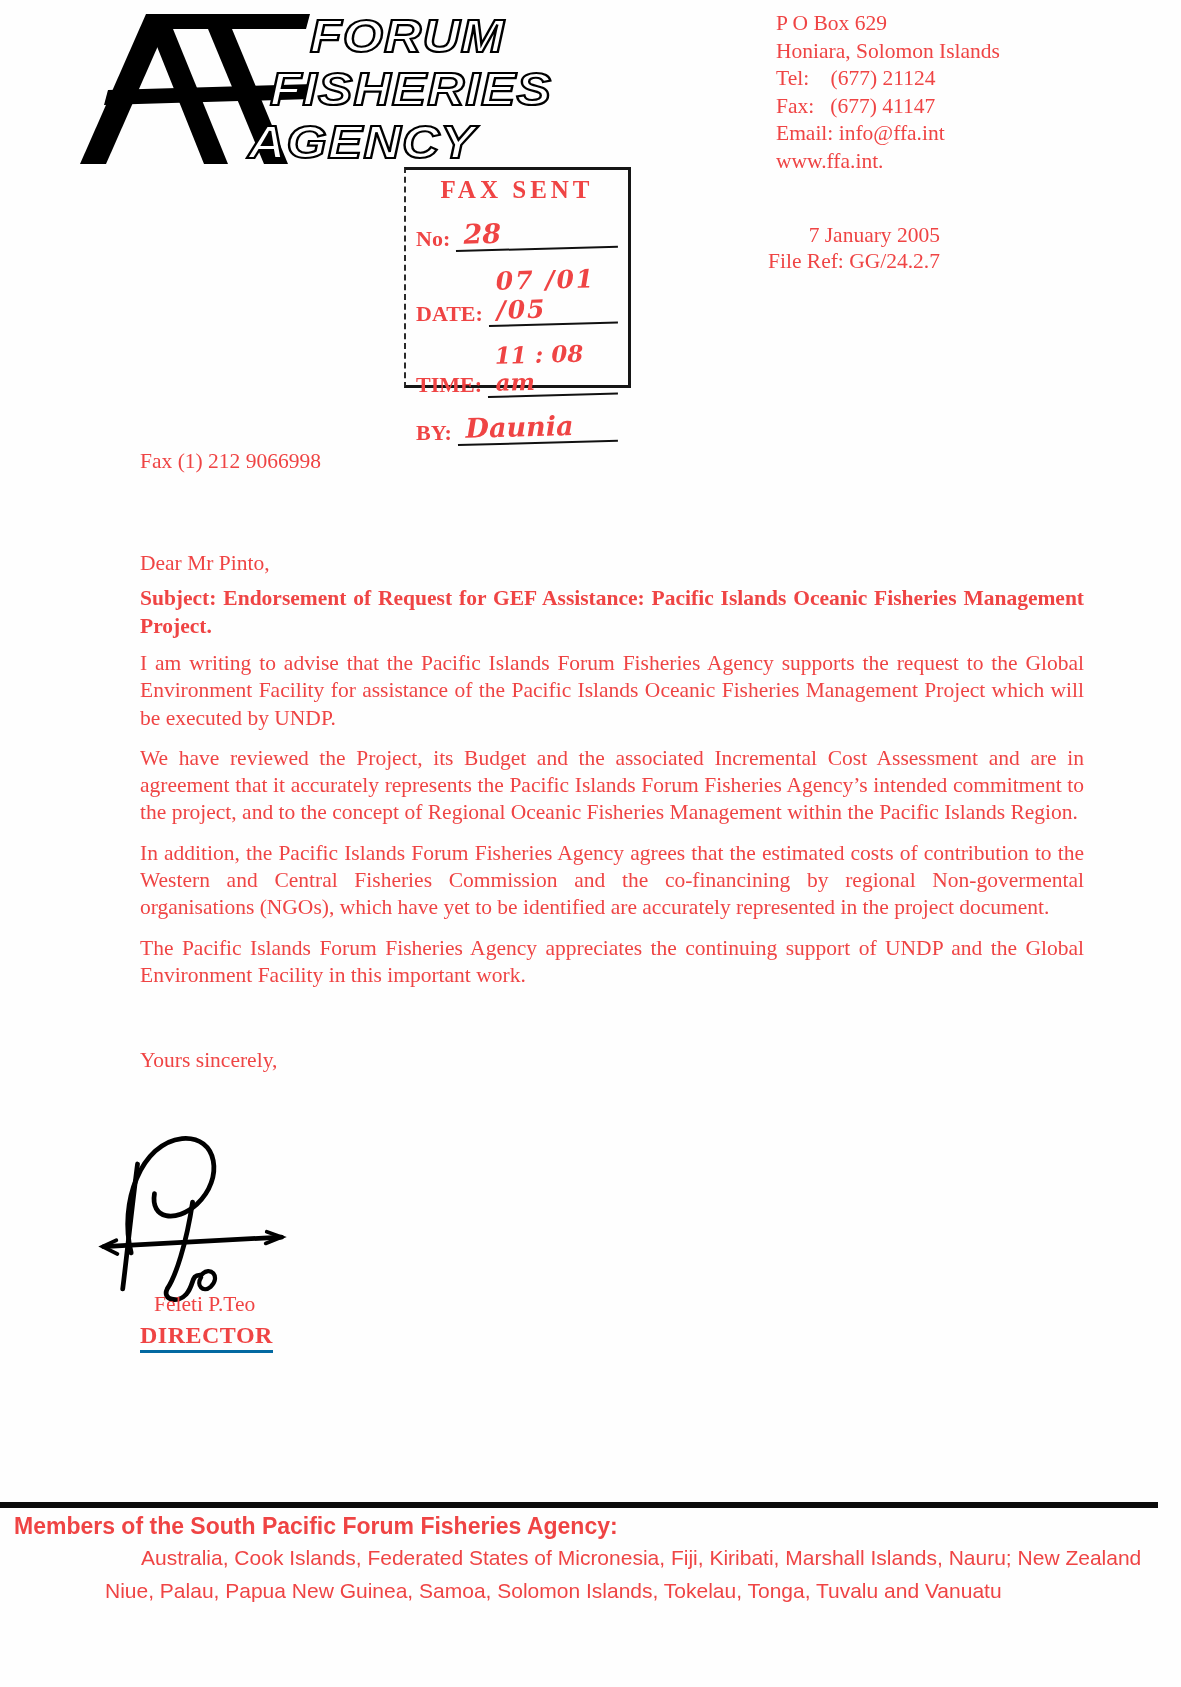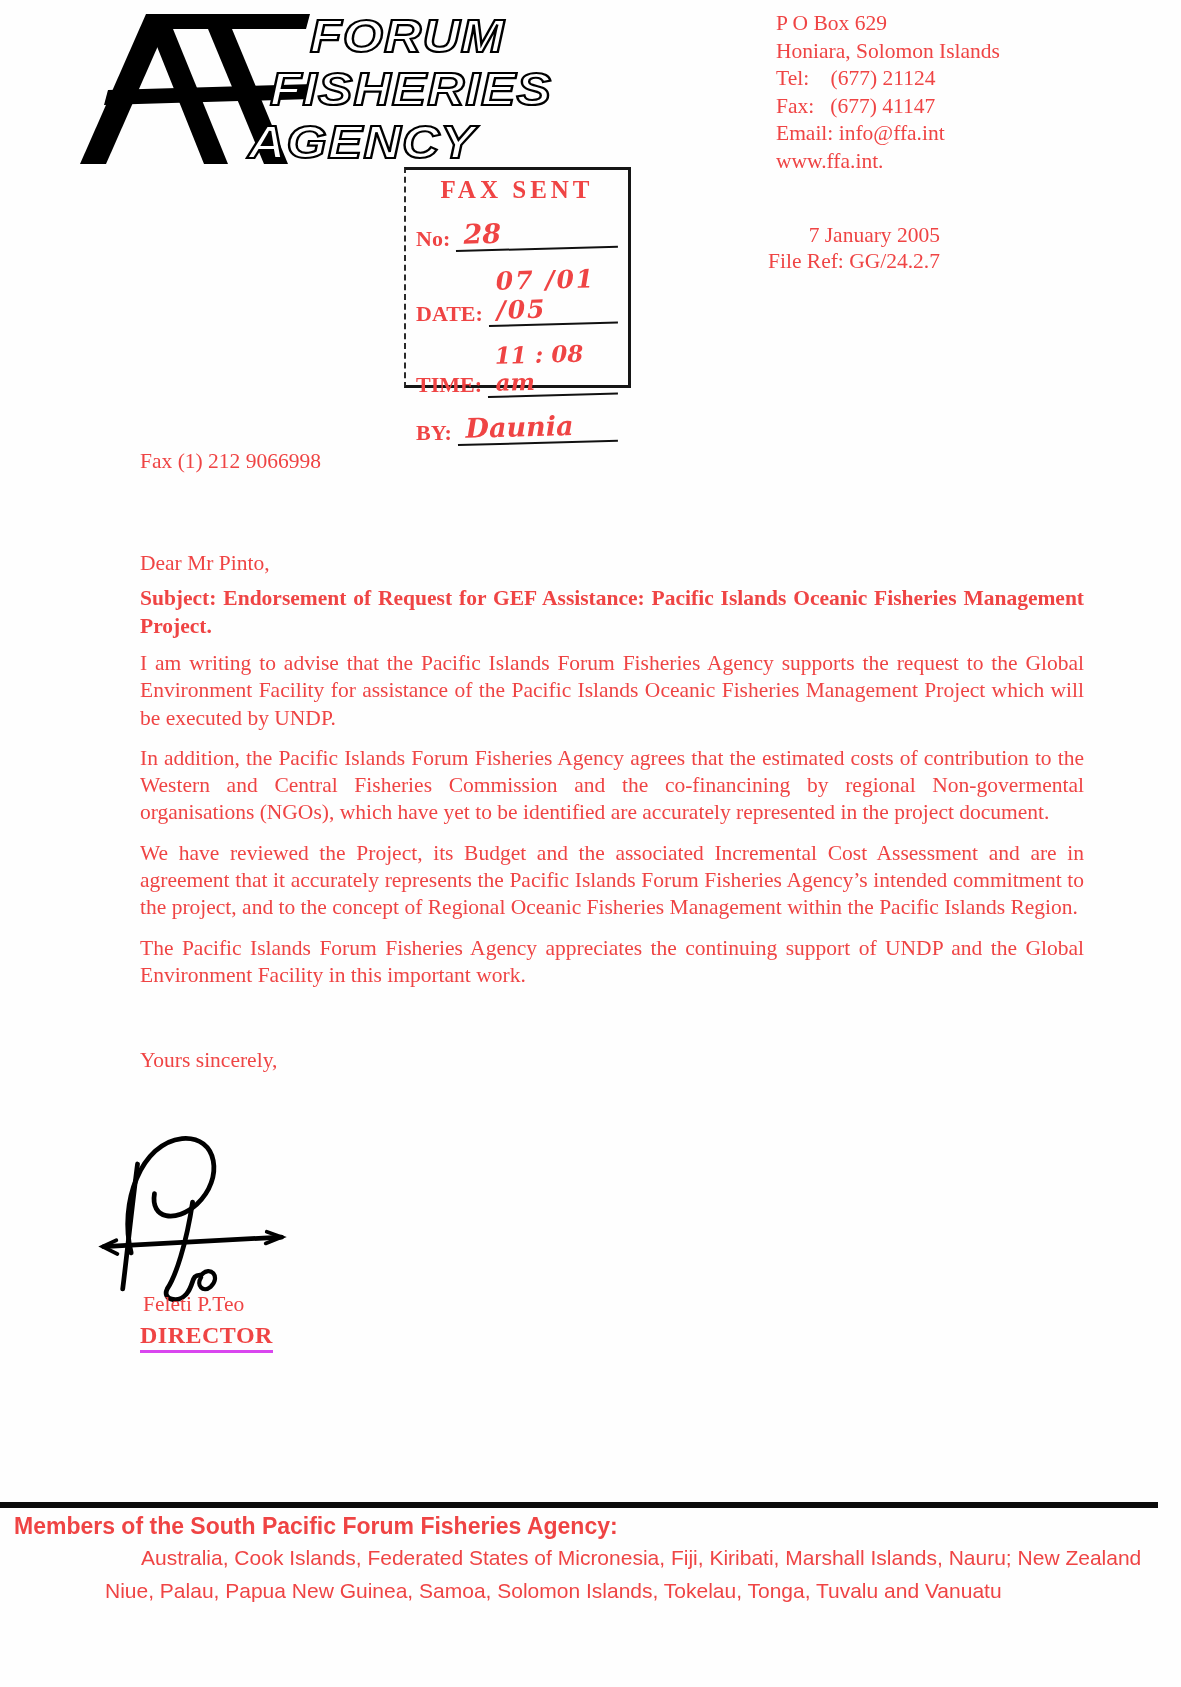--- a/index.html
+++ b/index.html
@@ -45,24 +45,24 @@
     font-size:21.5px; line-height:27.5px; text-align:justify;
   }
 
   .body-text { top:650px; left:140px; width:944px; font-size:21.5px; line-height:27.3px; }
   .body-text p { margin:0 0 13px 0; text-align:justify; }
 
   .closing { top:1048px; left:140px; font-size:21.5px; }
 
   .sig-svg { top:1128px; left:95px; }
 
-  .sig-name  { top:1292px; left:143px; font-size:21.5px; }
+  .sig-name  { top:1292px; left:154px; font-size:21.5px; }
   .sig-title {
     top:1322px; left:140px; font-size:24px; font-weight:bold; letter-spacing:0.5px;
-    border-bottom:3px solid #d946ef; padding-bottom:1px; display:inline-block;
+    border-bottom:3px solid #0369a1; padding-bottom:1px; display:inline-block;
   }
 
   .footer-rule { top:1502px; left:0; width:1158px; height:6px; background:#0b0b0b; }
   .footer-heading {
     top:1513px; left:14px; font-family:"Liberation Sans", sans-serif;
     font-weight:bold; font-size:23px;
   }
   .footer-line1 { top:1546px; left:105px; font-family:"Liberation Sans", sans-serif; font-size:21px;margin-left:36px; }
   .footer-line2 { top:1579px; left:105px; font-family:"Liberation Sans", sans-serif; font-size:21px; }
 
@@ -125,22 +125,22 @@
   </div>
 
   <div class="abs faxline">Fax (1) 212 9066998</div>
 
   <div class="abs salutation">Dear Mr Pinto,</div>
 
   <div class="abs subject"><span>Subject: </span><span> Endorsement of Request for GEF Assistance: Pacific Islands Oceanic Fisheries Management Project.</span></div>
 
   <div class="abs body-text">
     <p>I am writing to advise that the Pacific Islands Forum Fisheries Agency supports the request to the Global Environment Facility for assistance of the Pacific Islands Oceanic Fisheries Management Project which will be executed by UNDP.</p>
+    <p>We have reviewed the Project, its Budget and the associated Incremental Cost Assessment and are in agreement that it accurately represents the Pacific Islands Forum Fisheries Agency’s intended commitment to the project, and to the concept of Regional Oceanic Fisheries Management within the Pacific Islands Region.</p>
     <p>In addition, the Pacific Islands Forum Fisheries Agency agrees that the estimated costs of contribution to the Western and Central Fisheries Commission and the co-financining by regional Non-govermental organisations (NGOs), which have yet to be identified are accurately represented in the project document.</p>
-    <p>We have reviewed the Project, its Budget and the associated Incremental Cost Assessment and are in agreement that it accurately represents the Pacific Islands Forum Fisheries Agency’s intended commitment to the project, and to the concept of Regional Oceanic Fisheries Management within the Pacific Islands Region.</p>
     <p>The Pacific Islands Forum Fisheries Agency appreciates the continuing support of UNDP and the Global Environment Facility in this important work.</p>
   </div>
 
   <div class="abs closing">Yours sincerely,</div>
 
   <svg class="abs sig-svg" width="210" height="180" viewBox="0 0 190 170" fill="none" stroke="#000" stroke-width="4.5" stroke-linecap="round">
     <path d="M36,34 C31,72 26,120 22,152"></path>
     <path d="M30,118 C18,70 40,14 78,10 C112,7 118,48 92,72 C72,90 48,86 52,62"></path>
     <path d="M4,112 L172,103"></path>
     <path d="M16,106 L3,112 L17,119" stroke-width="3.5"></path>

